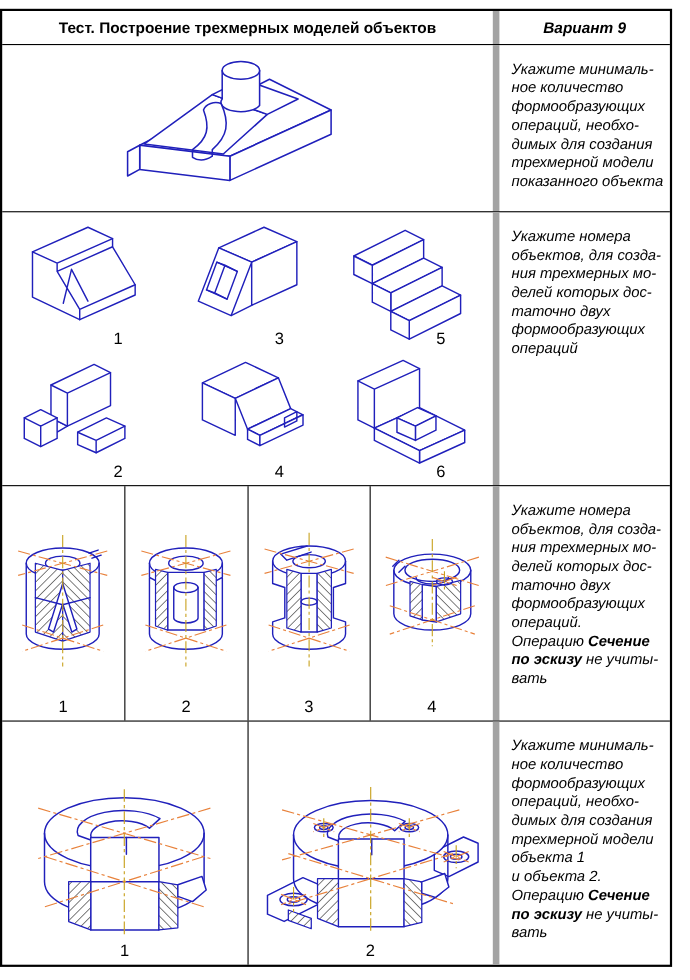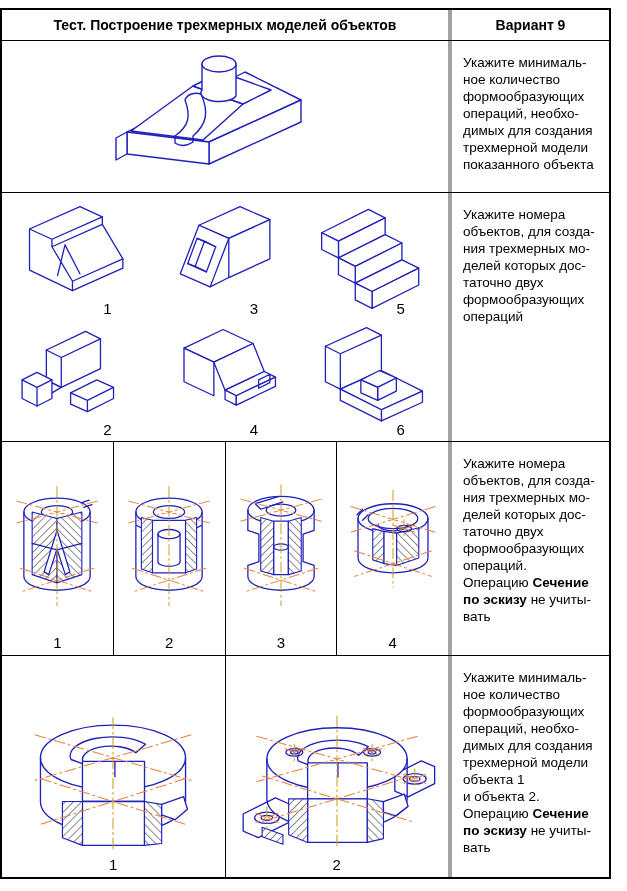--- a/index.html
+++ b/index.html
@@ -8,22 +8,22 @@
   .tbl{position:absolute;left:0;top:8px;width:611px;height:871px;
        border:2px solid #000;display:flex;flex-direction:column;box-sizing:border-box;}
   .row{display:flex;border-top:1px solid #000;box-sizing:border-box;}
   .row.rh{border-top:none;height:30px;}
   .row.r1{height:152px;}
   .row.r2{height:249px;}
   .row.r3{height:214px;}
   .row.r4{flex:1;}
   .cell{box-sizing:border-box;}
   .cell.main{width:446px;position:relative;}
-  .cell.side{flex:1;border-left:4px solid #a3a3a3;padding:13px 6px 0 11px;
-             font-size:13.5px;line-height:17px;}
+  .cell.side{flex:1;border-left:6px solid #a3a3a3;padding:13px 6px 0 11px;
+             font-size:13.5px;line-height:17px;font-style:italic;}
   .rh .cell.main,.rh .cell.side{display:flex;align-items:center;justify-content:center;
              font-weight:bold;font-size:14px;padding:0;}
   .q{white-space:pre-line;}
   .note{}
   .c-r1{display:flex;align-items:center;justify-content:center;}
   .c-r2{display:grid;grid-template-columns:1fr 1fr 1fr;grid-template-rows:1fr 1fr;
         grid-auto-flow:column;padding:4px 2px 2px 4px;}
   .fig{position:relative;display:flex;align-items:flex-start;justify-content:center;}
   .fig svg{margin-top:4px;}
   .fig .num{position:absolute;bottom:1px;left:0;width:100%;text-align:center;

